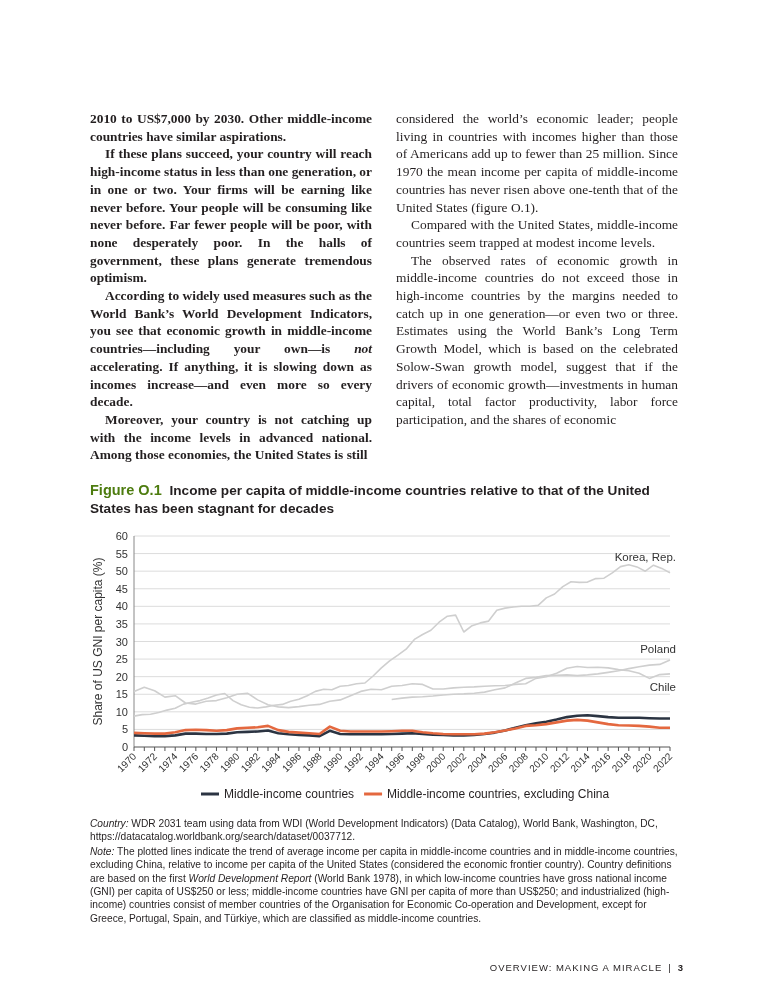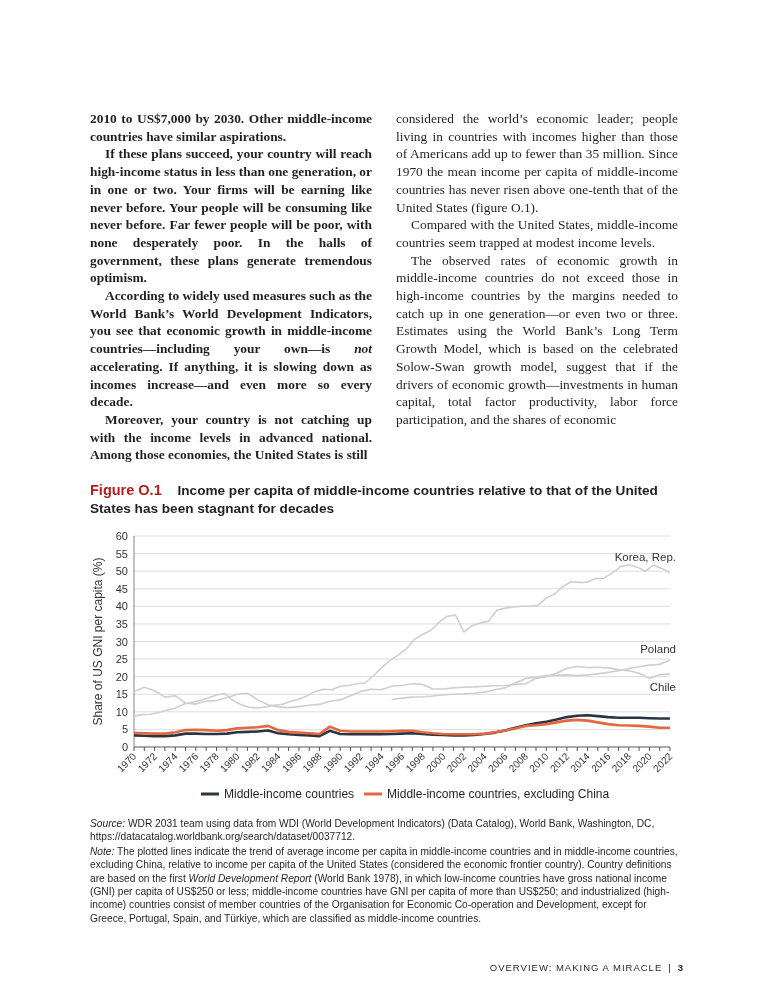--- a/index.html
+++ b/index.html
@@ -3,40 +3,40 @@
 <meta charset="utf-8">
 <style>
   html,body{margin:0;padding:0;background:#fff;}
   body{width:768px;height:1008px;position:relative;overflow:hidden;color:#231f20;}
   .col{position:absolute;top:110px;width:282px;font-family:"Liberation Serif","DejaVu Serif",serif;font-size:13.4px;line-height:17.7px;text-align:justify;}
   .col p{margin:0;}
   .col p.ind{text-indent:15px;}
   #col-left{left:90px;font-weight:bold;}
   #col-right{left:396px;}
   .fig-title{position:absolute;left:90px;top:481px;width:600px;font-family:"Liberation Sans","DejaVu Sans",sans-serif;font-size:13.6px;font-weight:bold;line-height:18px;color:#231f20;}
-  .fig-title .num{color:#b91c1c;font-size:14.5px;margin-right:12px;}
+  .fig-title .num{color:#4d7c0f;font-size:14.5px;margin-right:4px;}
   #chart{position:absolute;left:86px;top:526px;}
   .notes{position:absolute;left:90px;top:817px;width:592px;font-family:"Liberation Sans","DejaVu Sans",sans-serif;font-size:10.2px;line-height:13.4px;color:#231f20;}
   .notes p{margin:0 0 1px 0;}
   .footer{position:absolute;right:84px;top:962px;font-family:"Liberation Sans","DejaVu Sans",sans-serif;font-size:9.5px;letter-spacing:1px;color:#231f20;}
   .footer .sep{margin:0 6px;}
   .footer .pg{font-weight:bold;}
 </style>
 </head>
 <body>
 
 <div class="col" id="col-left">
   <p>2010 to US$7,000 by 2030. Other middle-income countries have similar aspirations.</p>
   <p class="ind">If these plans succeed, your country will reach high-income status in less than one generation, or in one or two. Your firms will be earning like never before. Your people will be consuming like never before. Far fewer people will be poor, with none desperately poor. In the halls of government, these plans generate tremendous optimism.</p>
   <p class="ind"><span>According to widely used measures such as the World Bank’s World Development Indicators, you see that economic growth in middle-income countries—including your own—is </span><em>not</em><span> accelerating. If anything, it is slowing down as incomes increase—and even more so every decade.</span></p>
   <p class="ind">Moreover, your country is not catching up with the income levels in advanced national. Among those economies, the United States is still</p>
 </div>
 
 <div class="col" id="col-right">
-  <p>considered the world’s economic leader; people living in countries with incomes higher than those of Americans add up to fewer than 35 million. Since 1970 the mean income per capita of middle-income countries has never risen above one-tenth that of the United States (figure O.1).</p>
+  <p>considered the world’s economic leader; people living in countries with incomes higher than those of Americans add up to fewer than 25 million. Since 1970 the mean income per capita of middle-income countries has never risen above one-tenth that of the United States (figure O.1).</p>
   <p class="ind">Compared with the United States, middle-income countries seem trapped at modest income levels.</p>
   <p class="ind">The observed rates of economic growth in middle-income countries do not exceed those in high-income countries by the margins needed to catch up in one generation—or even two or three. Estimates using the World Bank’s Long Term Growth Model, which is based on the celebrated Solow-Swan growth model, suggest that if the drivers of economic growth—investments in human capital, total factor productivity, labor force participation, and the shares of economic</p>
 </div>
 
 <div class="fig-title">
   <span class="num">Figure O.1</span>
   <span>Income per capita of middle-income countries relative to that of the United States has been stagnant for decades</span>
 </div>
 
 <svg id="chart" width="600" height="290" xmlns="http://www.w3.org/2000/svg">
@@ -156,19 +156,19 @@
     <text x="590" y="35.099999999999994" text-anchor="end" font-size="11.5" fill="#333" font-family="&quot;Liberation Sans&quot;,&quot;DejaVu Sans&quot;,sans-serif">Korea, Rep.</text>
     <text x="590" y="126.53333333333333" text-anchor="end" font-size="11.5" fill="#333" font-family="&quot;Liberation Sans&quot;,&quot;DejaVu Sans&quot;,sans-serif">Poland</text>
     <text x="590" y="165.21666666666667" text-anchor="end" font-size="11.5" fill="#333" font-family="&quot;Liberation Sans&quot;,&quot;DejaVu Sans&quot;,sans-serif">Chile</text>
     <line x1="115" x2="133" y1="268" y2="268" stroke="#2b3442" stroke-width="3"></line>
     <text x="138" y="272" font-size="12" fill="#231f20" font-family="&quot;Liberation Sans&quot;,&quot;DejaVu Sans&quot;,sans-serif">Middle-income countries</text>
     <line x1="278.0625" x2="296.0625" y1="268" y2="268" stroke="#e4683f" stroke-width="3"></line>
     <text x="301.0625" y="272" font-size="12" fill="#231f20" font-family="&quot;Liberation Sans&quot;,&quot;DejaVu Sans&quot;,sans-serif">Middle-income countries, excluding China</text>
   </svg>
 
 <div class="notes">
-  <p><em>Source:</em><span> WDR 2031 team using data from WDI (World Development Indicators) (Data Catalog), World Bank, Washington, DC, https://datacatalog.worldbank.org/search/dataset/0037712.</span></p>
+  <p><em>Country:</em><span> WDR 2031 team using data from WDI (World Development Indicators) (Data Catalog), World Bank, Washington, DC, https://datacatalog.worldbank.org/search/dataset/0037712.</span></p>
   <p><em>Note:</em><span> The plotted lines indicate the trend of average income per capita in middle-income countries and in middle-income countries, excluding China, relative to income per capita of the United States (considered the economic frontier country). Country definitions are based on the first </span><em>World Development Report</em><span> (World Bank 1978), in which low-income countries have gross national income (GNI) per capita of US$250 or less; middle-income countries have GNI per capita of more than US$250; and industrialized (high-income) countries consist of member countries of the Organisation for Economic Co-operation and Development, except for Greece, Portugal, Spain, and Türkiye, which are classified as middle-income countries.</span></p>
 </div>
 
 <div class="footer">
   <span>OVERVIEW: MAKING A MIRACLE</span><span class="sep">|</span><span class="pg">3</span>
 </div>
 
 </body></html>

